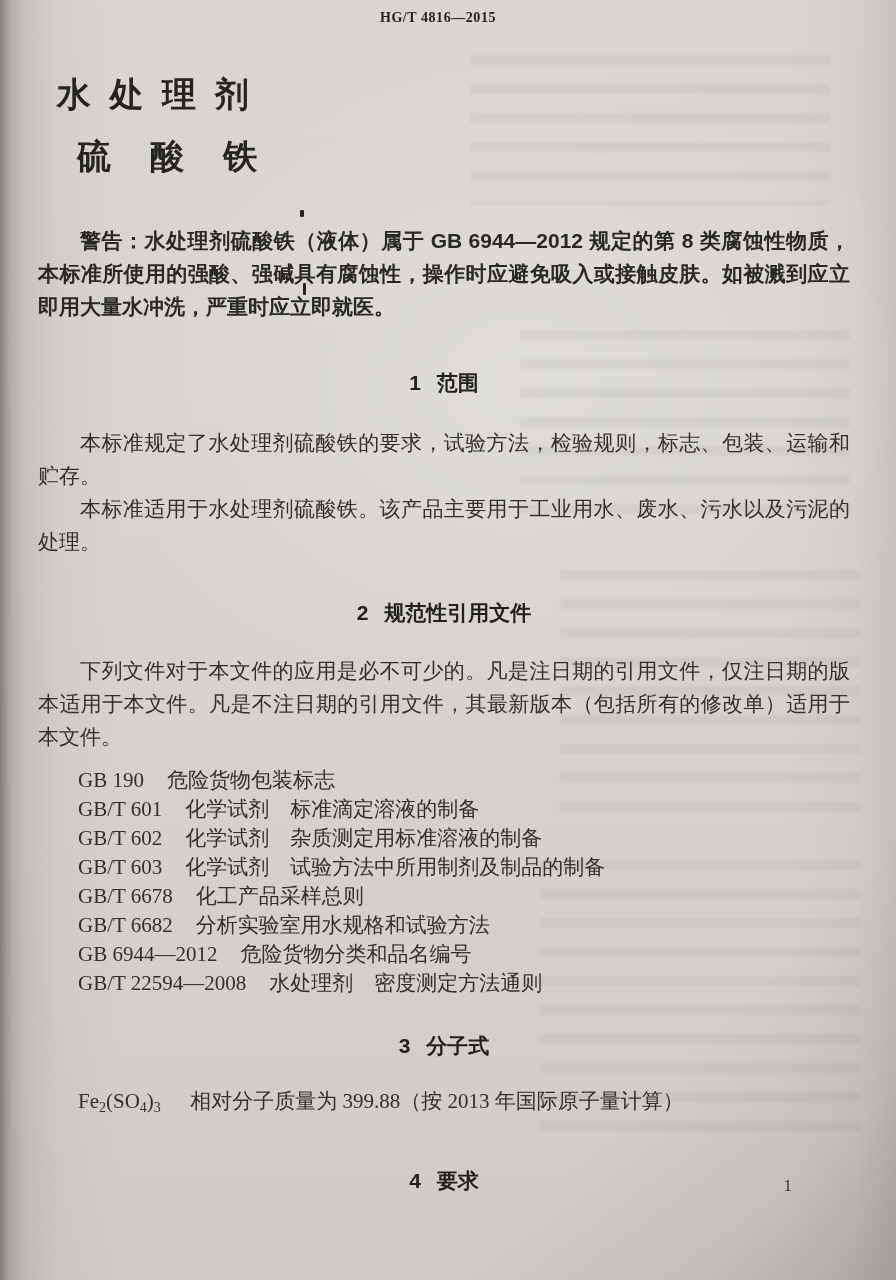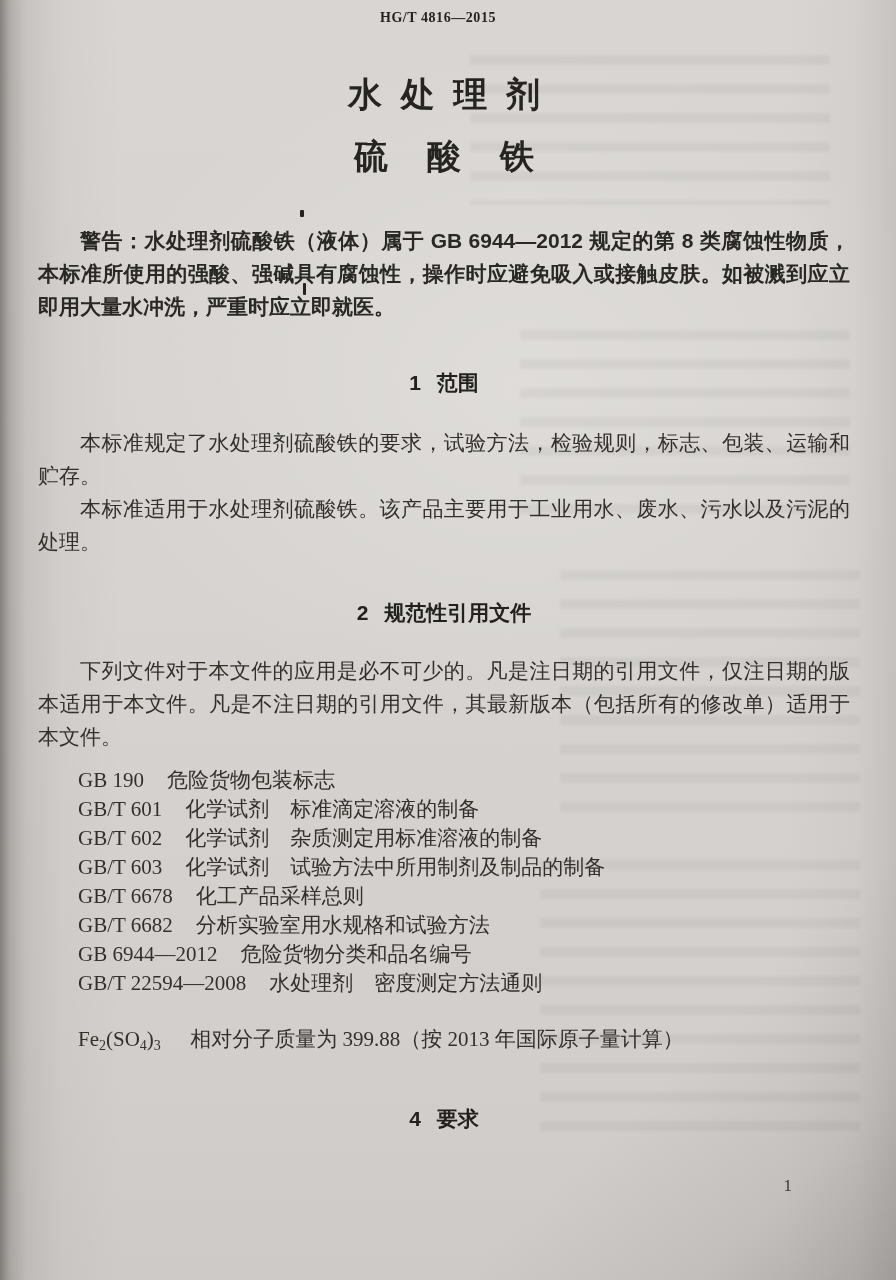--- a/index.html
+++ b/index.html
@@ -60,21 +60,21 @@
     padding-right: 12px;
     font-family: Liberation Serif, serif;
     font-weight: 700;
     font-size: 14px;
     letter-spacing: 0.04em;
     color: #26231f;
   }
 
   .doc-title {
     margin-top: 46px;
-    text-align: center;
+    text-align: left;
     font-family: "Liberation Sans", sans-serif;
     font-weight: 700;
     color: #262420;
   }
   .doc-title .line1 {
     font-size: 34px;
     letter-spacing: 0.55em;
     padding-left: 0.55em; 
   }
   .doc-title .line2 {
@@ -206,20 +206,23 @@
         <span class="ref-code">GB/T 6682</span><span class="ref-title">分析实验室用水规格和试验方法</span>
       </li>
       <li>
         <span class="ref-code">GB 6944—2012</span><span class="ref-title">危险货物分类和品名编号</span>
       </li>
       <li>
         <span class="ref-code">GB/T 22594—2008</span><span class="ref-title">水处理剂　密度测定方法通则</span>
       </li>
     </ul>
 
+    <div class="section-heading h-formula">
+      <span class="sec-num">3</span><span>分子式</span>
+    </div>
 
     <div class="formula-line">
       <span><span>Fe</span><span class="sub">2</span><span>(SO</span><span class="sub">4</span><span>)</span><span class="sub">3</span></span><span class="formula-note">相对分子质量为 399.88（按 2013 年国际原子量计算）</span>
     </div>
 
     <div class="section-heading h-req">
       <span class="sec-num">4</span><span>要求</span>
     </div>
 
   </div>

